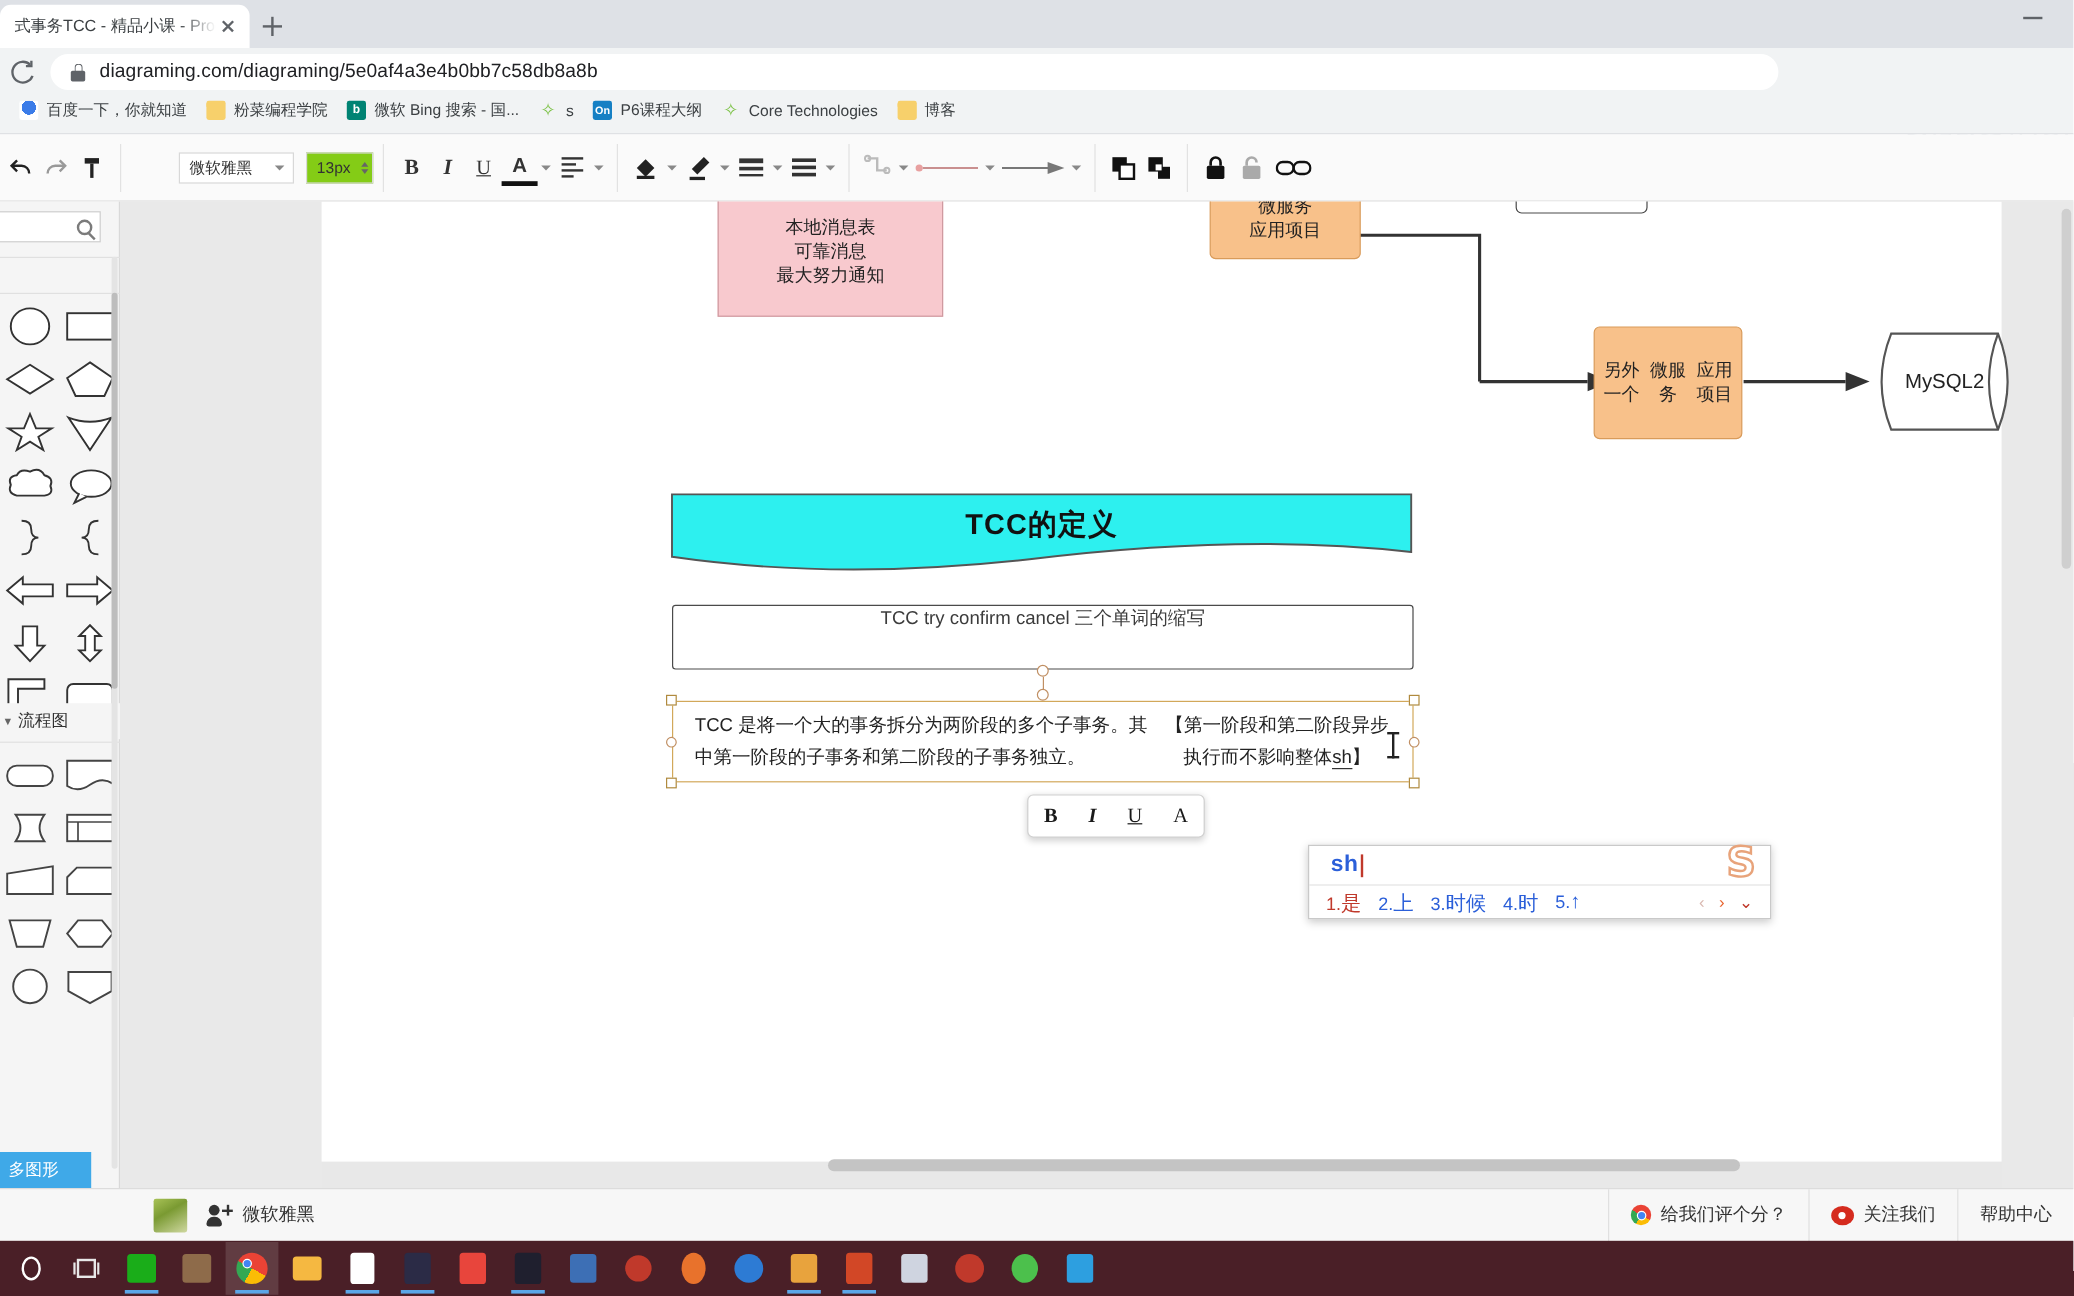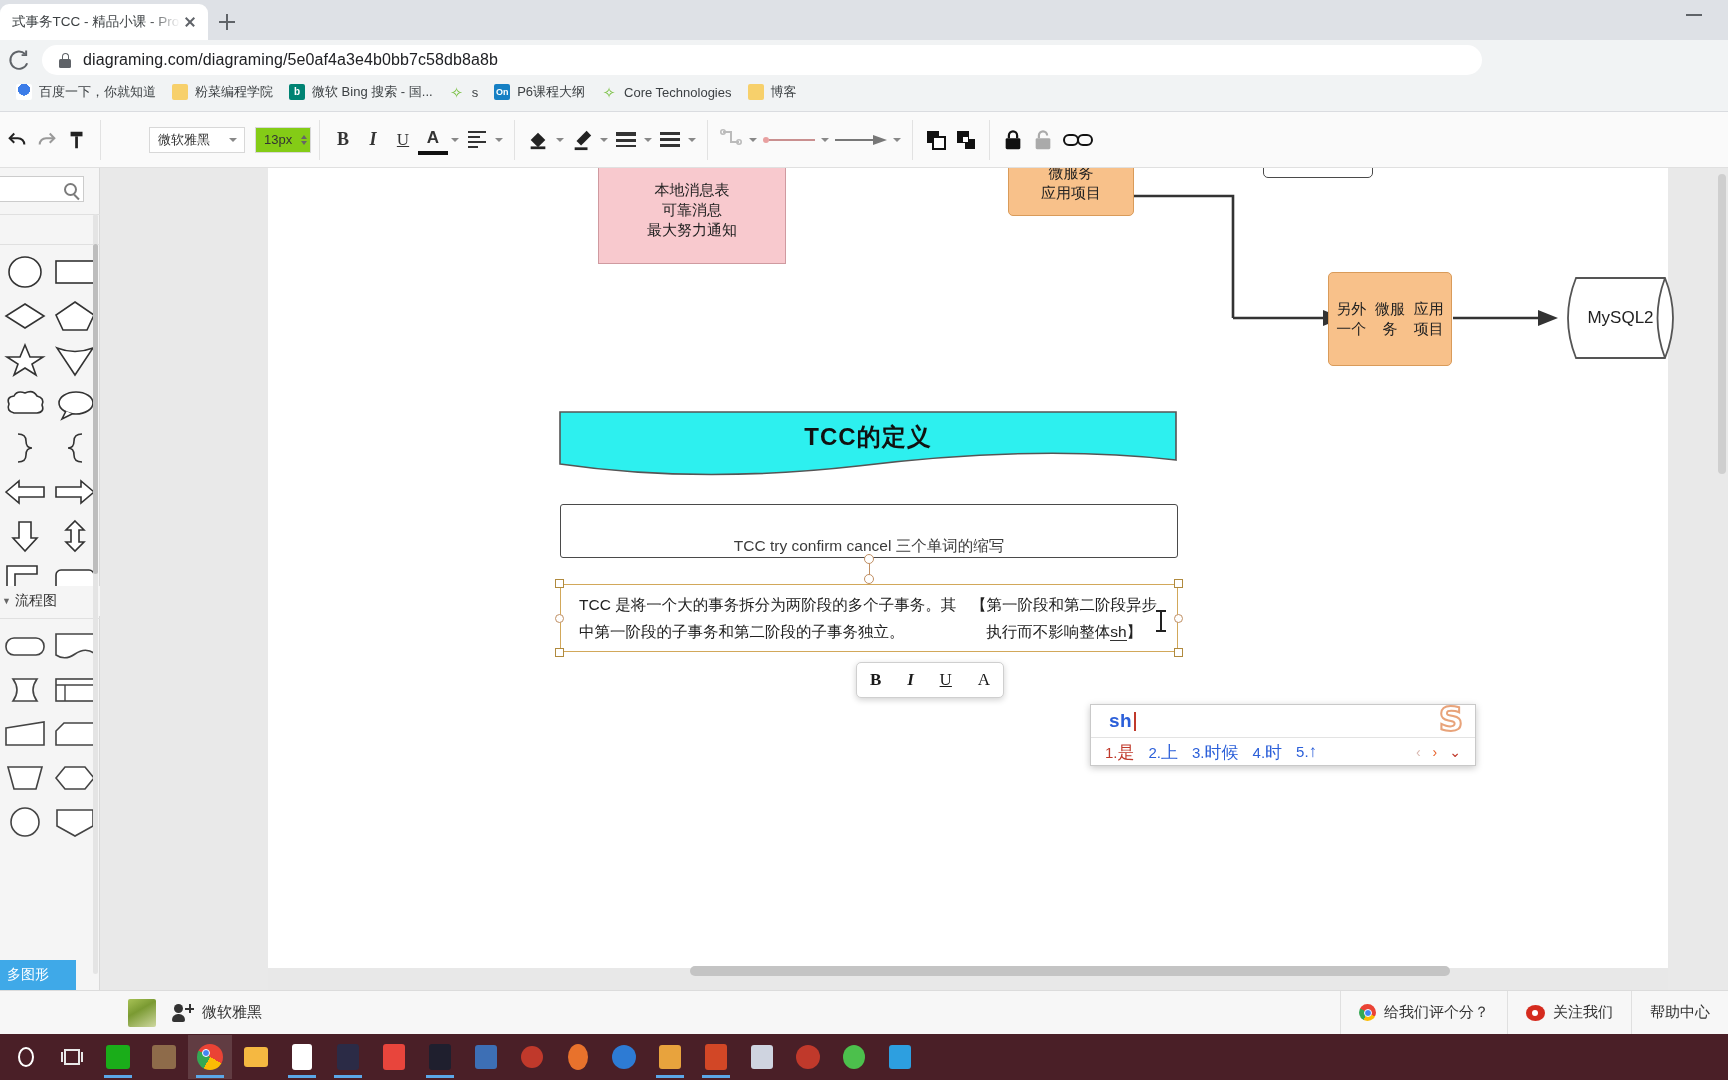--- a/index.html
+++ b/index.html
@@ -222,21 +222,21 @@
                display: flex; align-items: center; justify-content: center;
                font-size: 17px; color: #222; }
   .banner-wrap { position: absolute; }
   .banner-text {
     position: absolute; left: 0; top: 0; width: 100%; height: 100%;
     display: flex; align-items: center; justify-content: center;
     font-size: 24px; font-weight: 700; color: #111; letter-spacing: 1px;
   }
   .white-box {
     position: absolute; background: #fff; border: 1.6px solid #4a4a4a;
-    border-radius: 3px; display: flex; align-items: flex-end; justify-content: center;
+    border-radius: 3px; display: flex; align-items: flex-start; justify-content: center;
     font-size: 15.5px; color: #3c3c3c;
   }
   .sel-box {
     position: absolute; background: #fff; border: 1.5px solid #d2a85a;
     display: flex; flex-direction: row; align-items: center; justify-content: center;
     font-size: 15.5px; color: #222; line-height: 1.75; padding: 0 18px;
   }
   .sel-box .line2 { text-align: center; }
   .u-ime { border-bottom: 1.5px solid #333; }
   .handle {

